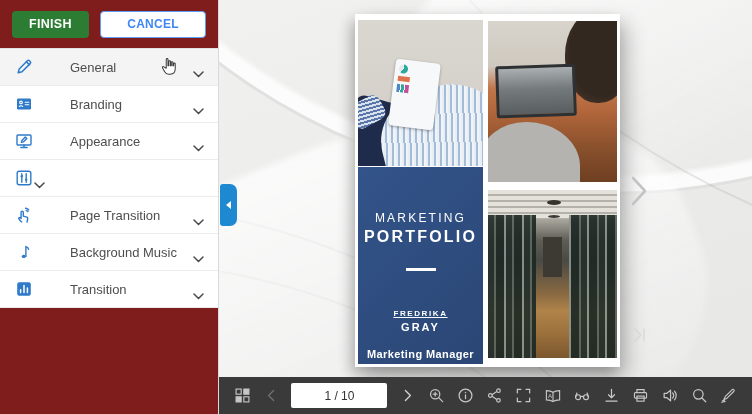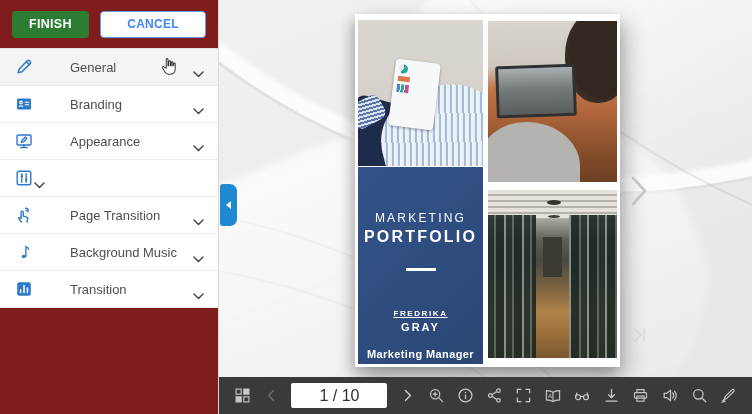--- a/index.html
+++ b/index.html
@@ -101,21 +101,21 @@
 
   
   .next-arrow { position:absolute; left:411px; top:176px; cursor:pointer; z-index:4; }
   .skip-icon { position:absolute; left:413px; top:327px; opacity:.55; z-index:4; }
 
   
   .toolbar { position:absolute; left:0; bottom:0; width:533px; height:37px; background:#3A3A3A;
     display:flex; align-items:center; justify-content:space-between; padding:0 14px; z-index:7; }
   .tb-btn { display:flex; align-items:center; justify-content:center; width:19px; height:22px; cursor:pointer; }
   .page-input { width:96px; height:25px; border:none; border-radius:2px; background:#fff;
-    text-align:center; font-size:16px; color:#333; font-family:"Liberation Sans",sans-serif; }
+    text-align:center; font-size:12px; color:#333; font-family:"Liberation Sans",sans-serif; }
 
   
   .cursor { position:absolute; left:158px; top:55px; z-index:20; pointer-events:none; }
 </style>
 </head>
 <body>
 
 <div class="app">
 
   <div class="sidebar">

